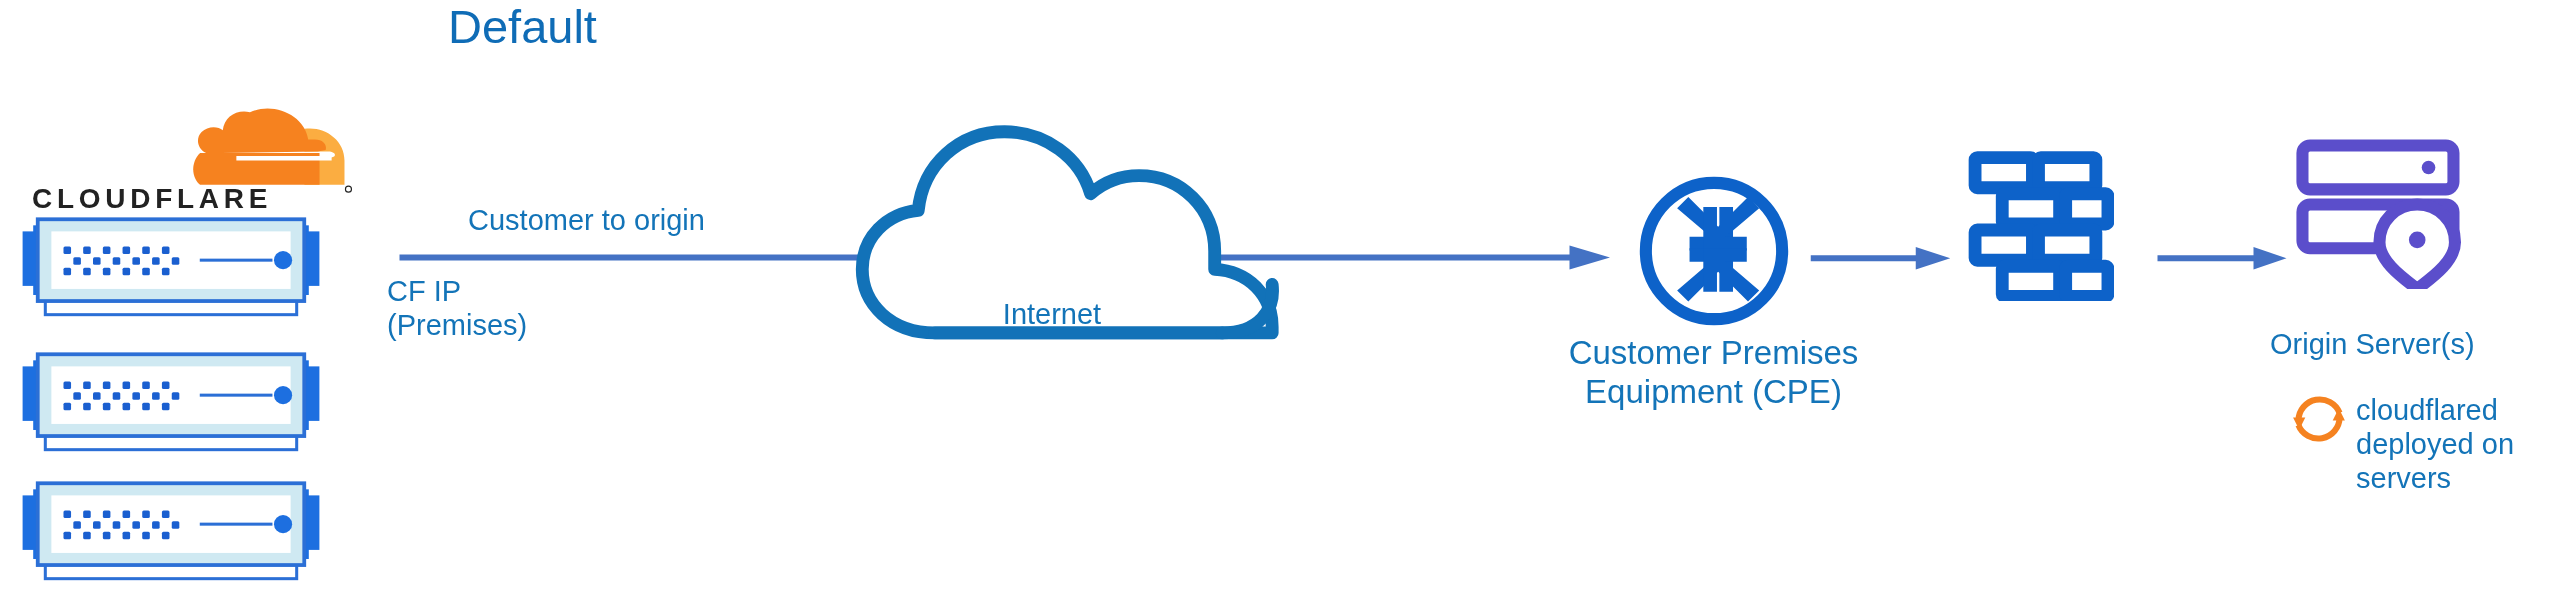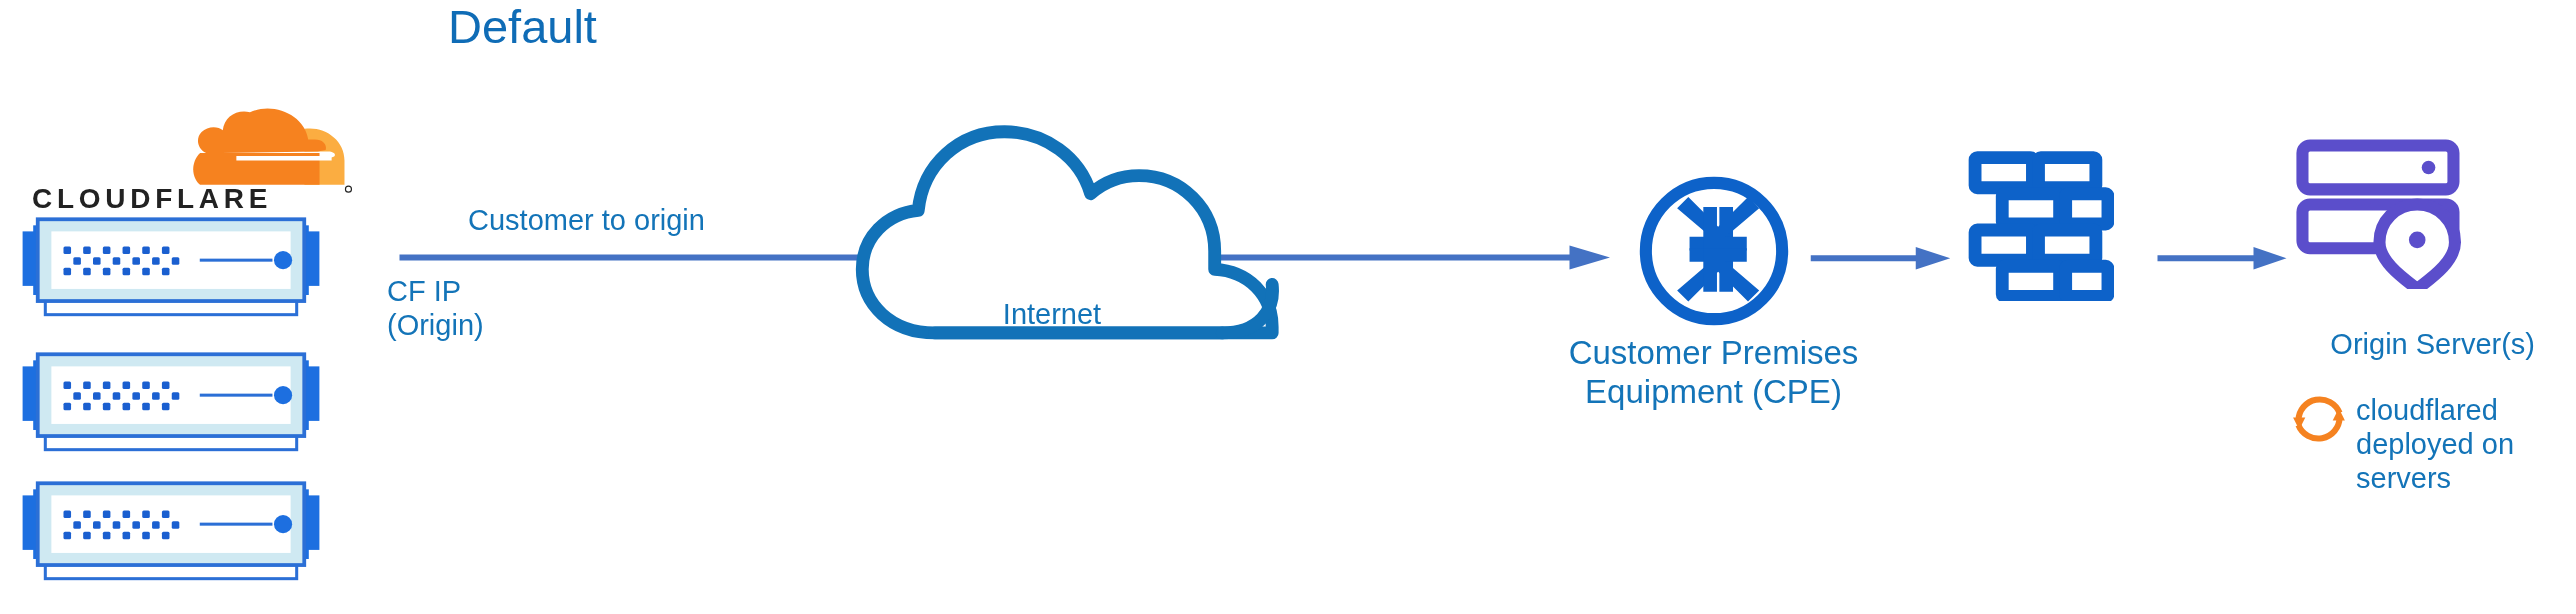--- a/index.html
+++ b/index.html
@@ -92,21 +92,21 @@
     left: 1884px;
     top: 334px;
     width: 341px;
     text-align: center;
     font-size: 29px;
   }
   #label-origin-server {
     left: 2270px;
     top: 327px;
     width: 265px;
-    text-align: right;
+    text-align: left;
     font-size: 29px;
   }
   #label-cloudflared {
     left: 2356px;
     top: 381px;
     width: 189px;
     font-size: 29px;
     margin-top: 12px;
   }
   #label-internet {
@@ -276,21 +276,21 @@
              C 566 296 566 298 566 300 Z" fill="#ffffff" stroke="#1272b8" stroke-width="17" stroke-linejoin="round"></path>
     <path d="M120 300 L 500 300" stroke="#1272b8" stroke-width="17" stroke-linecap="round"></path>
     <path d="M500 300 C 548 300 570 270 566 236" fill="none" stroke="#1272b8" stroke-width="17" stroke-linecap="round"></path>
   </svg>
 
   <div class="abs label-blue" id="label-internet">Internet</div>
 
   <div class="abs label-blue" id="label-request-to-origin">Customer to origin</div>
 
   <div class="abs label-blue" id="label-cf-ip">CF IP
-(Origin)</div>
+(Premises)</div>
 
   <svg class="abs" id="icon-router-cpe" width="156" height="156" viewBox="0 0 206 206">
     <circle cx="103" cy="103" r="90" fill="#ffffff" stroke="#0d62c9" stroke-width="16"></circle>
     <g fill="#0d62c9">
 
       <path d="M54 46 L72 28 L122 78 L122 44 L144 44 L144 114 L74 114 L74 92 L108 92 Z" transform="translate(-8,-6) scale(0.82) translate(22,18)"></path>
 
       <path d="M152 46 L134 28 L84 78 L84 44 L62 44 L62 114 L132 114 L132 92 L98 92 Z" transform="translate(20,-6) scale(0.82) translate(22,18)"></path>
 
       <path d="M54 160 L72 178 L122 128 L122 162 L144 162 L144 92 L74 92 L74 114 L108 114 Z" transform="translate(-8,14) scale(0.82) translate(22,12)"></path>

